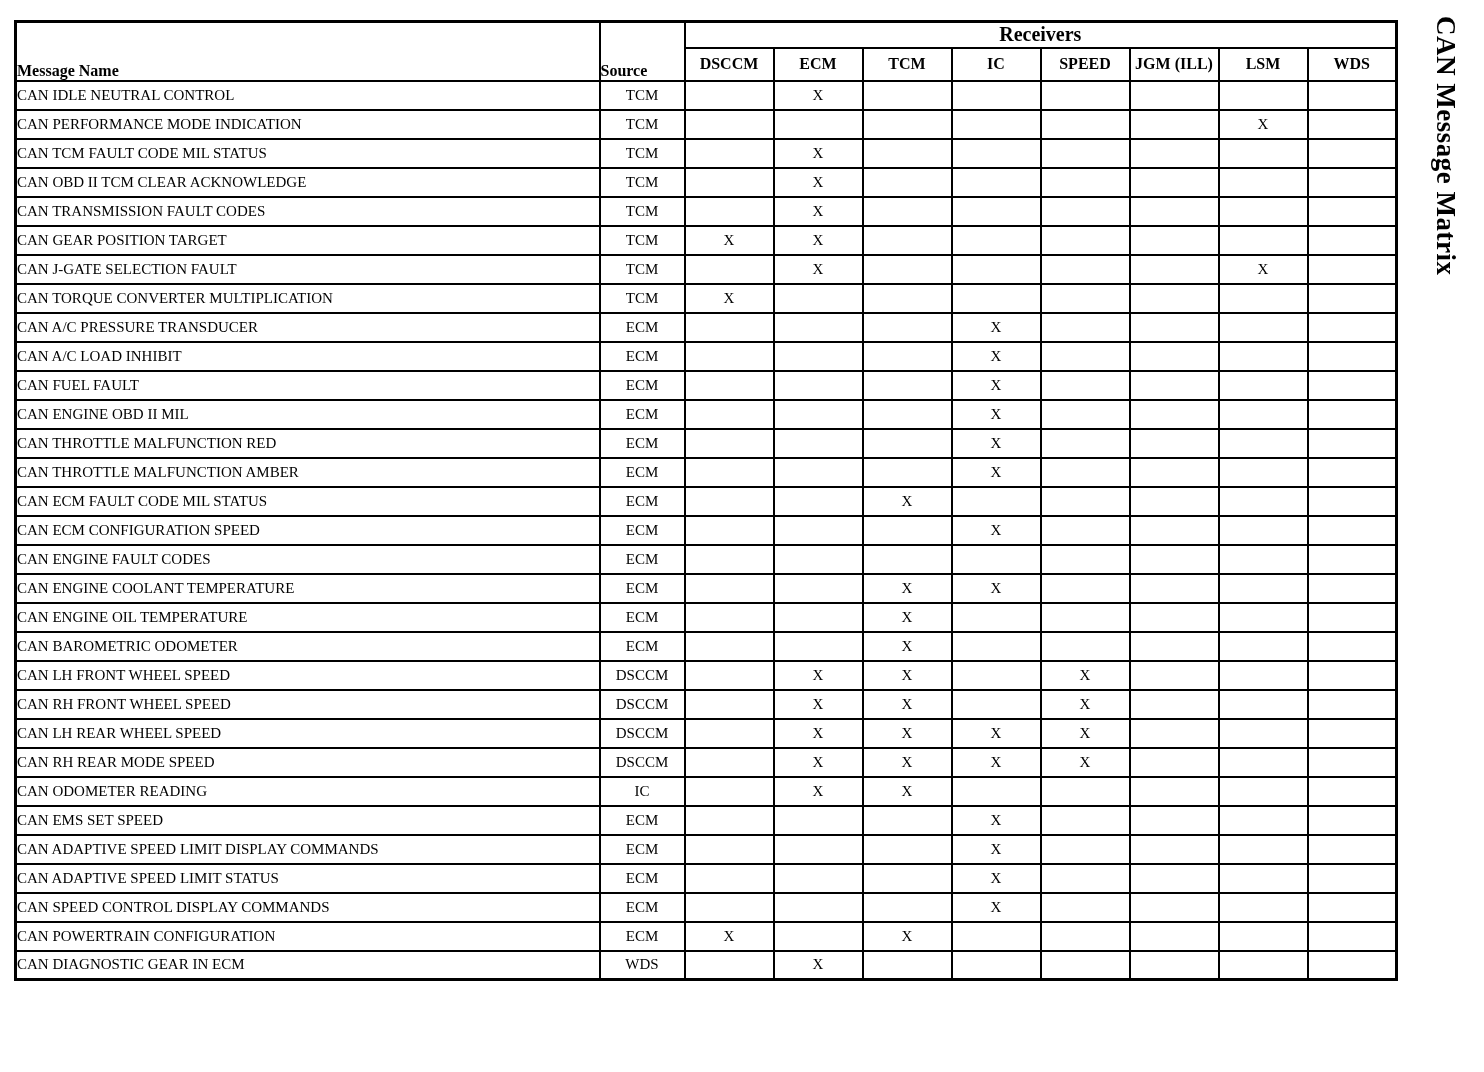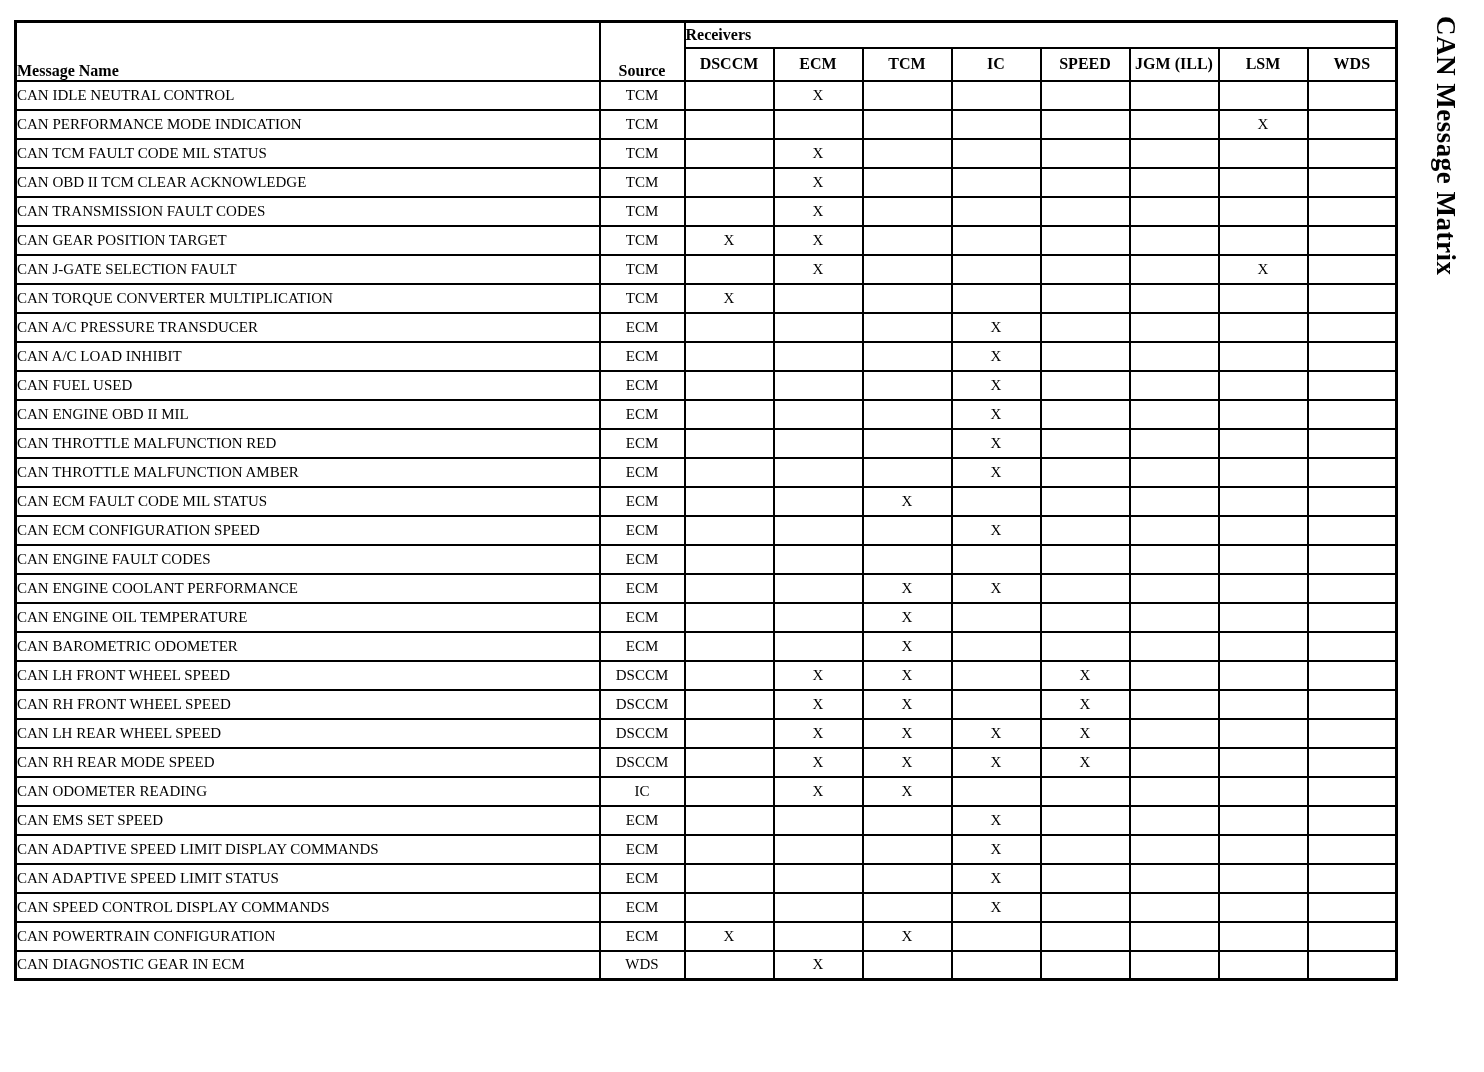--- a/index.html
+++ b/index.html
@@ -30,38 +30,38 @@
     border: 2px solid #000000;
     padding: 0;
     overflow: hidden;
     white-space: nowrap;
   }
   tr.group-header-row { height: 26px; }
   tr.col-header-row   { height: 33px; }
   tr.data-row         { height: 29px; }
 
   th.receivers-group {
-    font-size: 16px;
+    font-size: 20px;
     font-weight: bold;
-    text-align: left;
+    text-align: center;
     vertical-align: middle;
     margin-top: 48px;
   }
   th.msg-header {
     font-size: 16px;
     font-weight: bold;
     text-align: left;
     vertical-align: bottom;
     padding: 0 0 8px 15px;
     margin-left: 21px;
   }
   th.src-header {
     font-size: 16px;
     font-weight: bold;
-    text-align: center;
+    text-align: left;
     vertical-align: bottom;
     padding-bottom: 8px;
     margin-left: 20px;
   }
   th.rcv-header {
     font-size: 16px;
     font-weight: bold;
     text-align: center;
     vertical-align: middle;
   }
@@ -239,21 +239,21 @@
           <td class="rcv-cell"></td>
           <td class="rcv-cell"></td>
           <td class="rcv-cell"></td>
           <td class="rcv-cell">X</td>
           <td class="rcv-cell"></td>
           <td class="rcv-cell"></td>
           <td class="rcv-cell"></td>
           <td class="rcv-cell"></td>
         </tr>
         <tr class="data-row">
-          <td class="msg-cell">CAN FUEL USED</td>
+          <td class="msg-cell">CAN FUEL FAULT</td>
           <td class="src-cell">ECM</td>
           <td class="rcv-cell"></td>
           <td class="rcv-cell"></td>
           <td class="rcv-cell"></td>
           <td class="rcv-cell">X</td>
           <td class="rcv-cell"></td>
           <td class="rcv-cell"></td>
           <td class="rcv-cell"></td>
           <td class="rcv-cell"></td>
         </tr>
@@ -323,21 +323,21 @@
           <td class="rcv-cell"></td>
           <td class="rcv-cell"></td>
           <td class="rcv-cell"></td>
           <td class="rcv-cell"></td>
           <td class="rcv-cell"></td>
           <td class="rcv-cell"></td>
           <td class="rcv-cell"></td>
           <td class="rcv-cell"></td>
         </tr>
         <tr class="data-row">
-          <td class="msg-cell">CAN ENGINE COOLANT PERFORMANCE</td>
+          <td class="msg-cell">CAN ENGINE COOLANT TEMPERATURE</td>
           <td class="src-cell">ECM</td>
           <td class="rcv-cell"></td>
           <td class="rcv-cell"></td>
           <td class="rcv-cell">X</td>
           <td class="rcv-cell">X</td>
           <td class="rcv-cell"></td>
           <td class="rcv-cell"></td>
           <td class="rcv-cell"></td>
           <td class="rcv-cell"></td>
         </tr>

